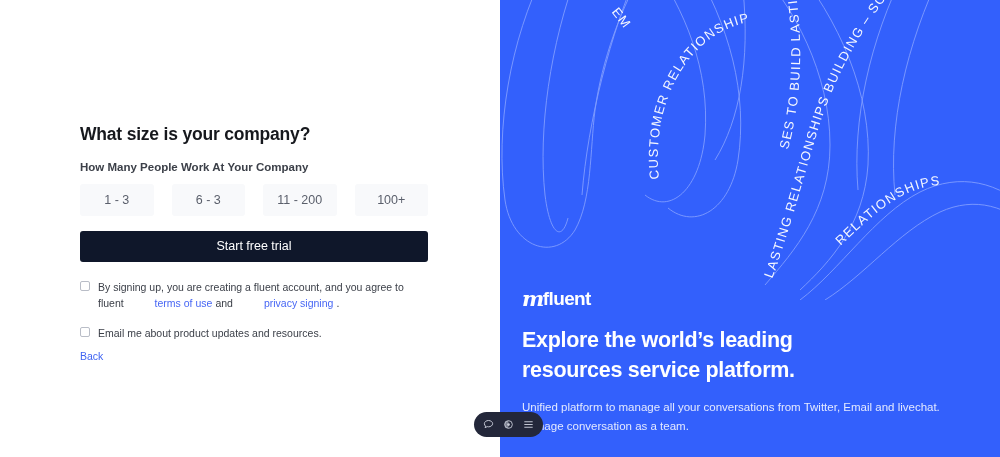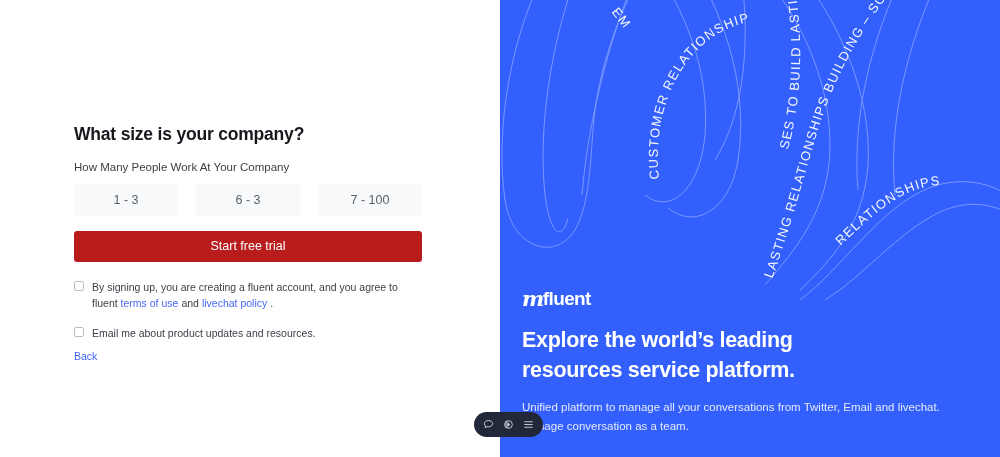--- a/index.html
+++ b/index.html
@@ -20,36 +20,37 @@
   
   .left-panel {
     position: relative;
     width: 500px;
     height: 457px;
     background: #ffffff;
     flex: 0 0 500px;
   }
   .form-wrap {
     position: absolute;
-    left: 74px;
+    left: 80px;
     top: 124px;
     width: 348px;
   }
   .form-title {
     font-size: 17.5px;
     font-weight: bold;
     color: #16181d;
     letter-spacing: -0.2px;
     line-height: 1.2;
   }
   .form-sublabel {
     margin-top: 15px;
     font-size: 11.5px;
     color: #3c4049;
     line-height: 1.3;
+    font-weight: bold;
   }
   .size-options {
     margin-top: 9px;
     display: flex;
     gap: 18px;
   }
   .size-option {
     flex: 1 1 0;
     height: 32px;
     background: #f8f9fb;
@@ -61,21 +62,21 @@
     display: flex;
     align-items: center;
     justify-content: center;
     cursor: pointer;
   }
 
   .cta-button {
     margin-top: 15px;
     width: 100%;
     height: 31px;
-    background: #b91c1c;
+    background: #0f172a;
     border: none;
     border-radius: 3px;
     color: #ffffff;
     font-family: "Liberation Sans", sans-serif;
     font-size: 12.5px;
     display: flex;
     align-items: center;
     justify-content: center;
     cursor: pointer;
   }
@@ -99,20 +100,21 @@
   }
   .consent-text {
     font-size: 10.5px;
     color: #3c4049;
     line-height: 1.55;
   }
   .link-inline {
     color: #4766f4;
     text-decoration: none;
     cursor: pointer;
+    margin-left: 28px;
   }
 
   .back-link {
     display: inline-block;
     margin-top: 8px;
     font-size: 10.5px;
     color: #3f63f2;
     text-decoration: none;
     cursor: pointer;
   }
@@ -207,29 +209,30 @@
   <div class="left-panel">
     <div class="form-wrap">
 
       <h1 class="form-title">What size is your company?</h1>
 
       <div class="form-sublabel">How Many People Work At Your Company</div>
 
       <div class="size-options">
         <button class="size-option">1 - 3</button>
         <button class="size-option">6 - 3</button>
-        <button class="size-option">7 - 100</button>
+        <button class="size-option">11 - 200</button>
+        <button class="size-option">100+</button>
       </div>
 
       <button class="cta-button">Start free trial</button>
 
       <div class="consent-row">
         <span class="cbox"></span>
         <span class="consent-text"><span>By signing up, you are creating a fluent account, and you agree to fluent</span>
-          <a class="link-inline">terms of use</a><span style="margin:0 3px;text-align:center;">and</span><a class="link-inline">livechat policy</a><span style="margin-left:3px;">.</span></span>
+          <a class="link-inline">terms of use</a><span style="margin:0 3px;text-align:center;">and</span><a class="link-inline">privacy signing</a><span style="margin-left:3px;">.</span></span>
       </div>
 
       <div class="consent-row second">
         <span class="cbox"></span>
         <span class="consent-text">Email me about product updates and resources.</span>
       </div>
 
       <a class="back-link">Back</a>
     </div>
   </div>

